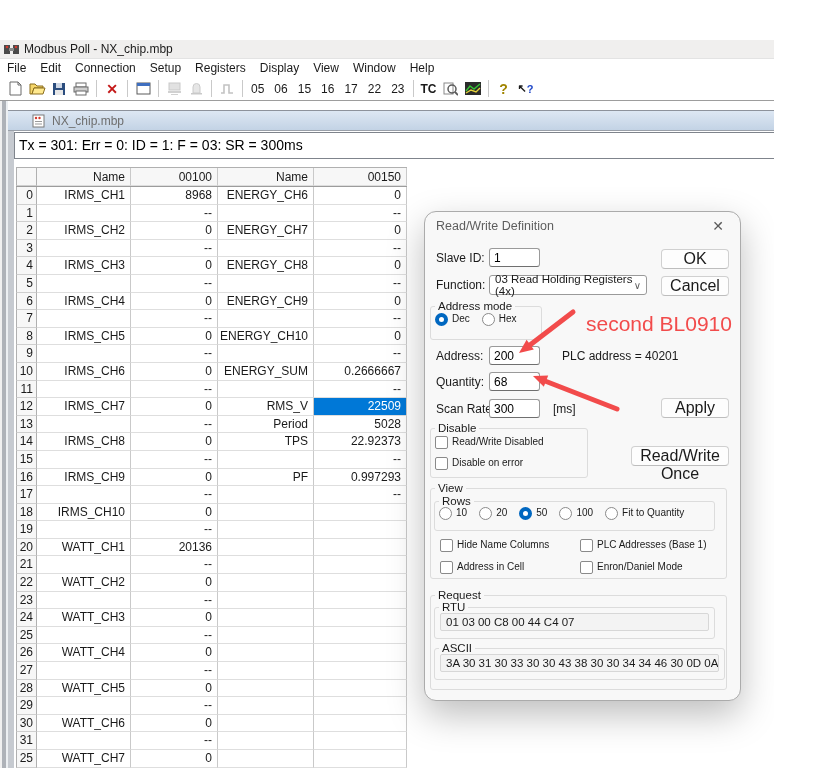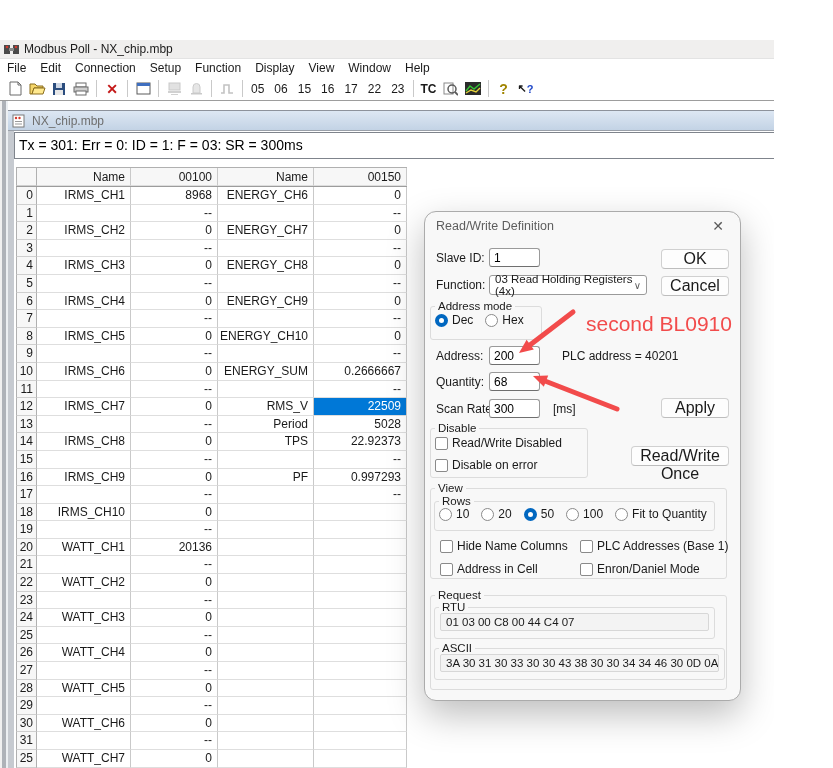--- a/index.html
+++ b/index.html
@@ -28,21 +28,21 @@
 
   
   .frame-left-a { position:absolute; left:0; top:61px; width:2px; height:685px; background:#f0f0f0; }
   .frame-left-b { position:absolute; left:2px; top:61px; width:4px; height:685px; background:#aeb2b8; }
   .frame-left-c { position:absolute; left:6px; top:61px; width:2px; height:685px; background:#eceff2; }
   .frame-left-d { position:absolute; left:8px; top:70px; width:6px; height:676px; background:#c6cad0; }
 
   
   .child-title { position:absolute; left:8px; top:70px; width:825px; height:21px;
                  background:linear-gradient(#dde7f3,#c3d3e5); border-top:1px solid #8d929b; border-bottom:1px solid #9aa0a9;
-                 display:flex; align-items:center; gap:6px; padding-left:4px; font-size:12px; color:#6e6e6e; }
+                 display:flex; align-items:center; gap:6px; padding-left:24px; font-size:12px; color:#6e6e6e; }
   .child-body { position:absolute; left:14px; top:92px; width:819px; height:654px; background:#fff; }
   .txline { position:absolute; left:14px; top:92px; width:813px; height:27px; background:#fff;
             border:1px solid #7f848c; font-size:14px; color:#000; padding:4px 0 0 4px; }
 
   
   .grid { position:absolute; left:16px; top:127px; width:391px; font-size:12px; }
   .grid-header { display:flex; height:20px; background:#f7f7f7; border-top:1px solid #b0b0b0; border-bottom:1px solid #9c9c9c; }
   .grid-header .cell { line-height:18px; font-size:12px; color:#1a1a1a; }
   .grid-row { display:flex; height:17.6px; }
   .cell { overflow:hidden; white-space:nowrap; text-align:right; padding-right:5px; line-height:16.8px; border-right:1px solid #c9c9c9; border-bottom:1px solid #dedede; }
@@ -67,21 +67,21 @@
   .dlg-btn { position:absolute; height:20px; background:#fdfdfd; border:1px solid #d0d0d0; border-bottom-color:#bdbdbd;
              border-radius:4px; font-size:16px; font-family:"Liberation Sans",sans-serif; text-align:center; line-height:18px; color:#1a1a1a; }
   .combo { position:absolute; left:64px; top:63px; width:158px; height:20px; background:#fff; border:1px solid #9a9a9a;
            border-radius:3px; display:flex; align-items:center; justify-content:space-between; padding:0 5px 0 5px; font-size:11.5px; }
   .combo .chev { color:#5f5f5f; font-size:10px; }
   fieldset { position:absolute; border:1px solid #dcdcdc; border-radius:3px; }
   legend { font-size:11.5px; padding:0 3px; margin-left:4px; color:#1a1a1a; }
   .radio { width:13px; height:13px; border:1px solid #8a8a8a; border-radius:50%; background:#fff; display:inline-block; flex:none; }
   .radio.checked { border:4px solid #0067c0; }
   .check { width:13px; height:13px; border:1px solid #8a8a8a; border-radius:2px; background:#fff; display:inline-block; flex:none; }
-  .opt { display:inline-flex; align-items:center; gap:4px; font-size:12px; white-space:nowrap; }
+  .opt { display:inline-flex; align-items:flex-start; gap:4px; font-size:10px; white-space:nowrap; }
   .sunken { background:#f3f3f3; border:1px solid #d7d7d7; border-radius:2px; height:18px; line-height:16px; padding-left:5px;
             font-size:11.5px; color:#1a1a1a; white-space:nowrap; overflow:hidden; }
 
   
   .annotation-layer { position:absolute; left:0; top:0; width:833px; height:768px; pointer-events:none; z-index:20; color:var(--annot,#f24b4b); }
   .annot-text { position:absolute; left:586px; top:272px; font-size:21px; }
   svg.arrows { position:absolute; left:0; top:0; }
 </style>
 </head>
 <body>
@@ -97,21 +97,21 @@
         <circle cx="12" cy="4" r="1.3" fill="#d23a2e"></circle>
     </svg>
     <span>Modbus Poll - NX_chip.mbp</span>
   </div>
 
   <div class="menubar" id="menubar">
       <span class="menu-item">File</span>
       <span class="menu-item">Edit</span>
       <span class="menu-item">Connection</span>
       <span class="menu-item">Setup</span>
-      <span class="menu-item">Function</span>
+      <span class="menu-item">Registers</span>
       <span class="menu-item">Display</span>
       <span class="menu-item">View</span>
       <span class="menu-item">Window</span>
       <span class="menu-item">Help</span>
     </div>
 
   <div class="toolbar">
     <span class="tbtn">
       <svg width="13" height="15">
           <path d="M1 1h8l3 3v10H1z" fill="#fff" stroke="#6b6b6b"></path>

